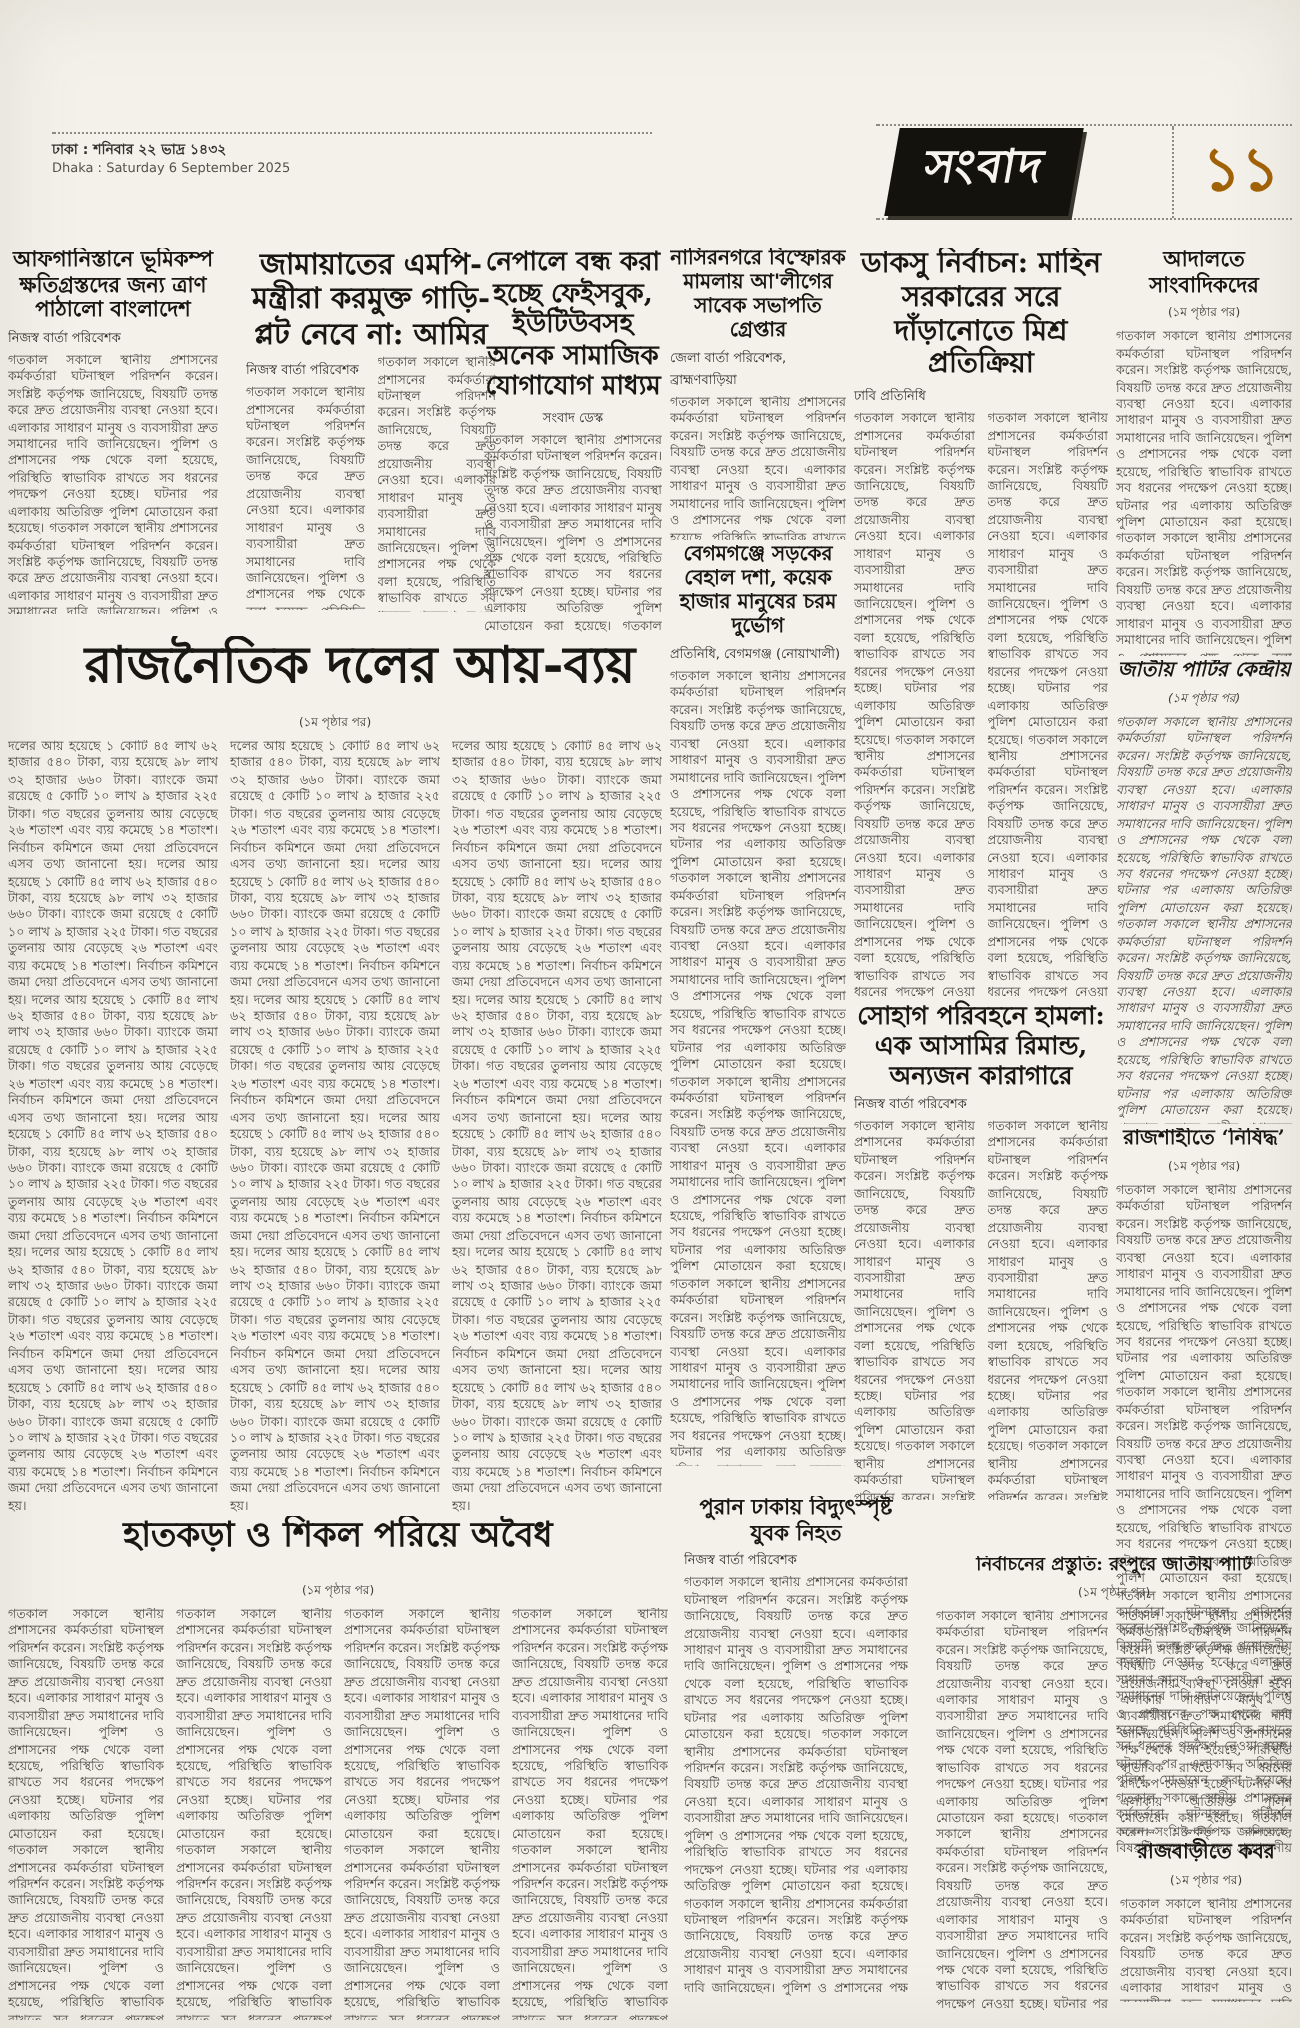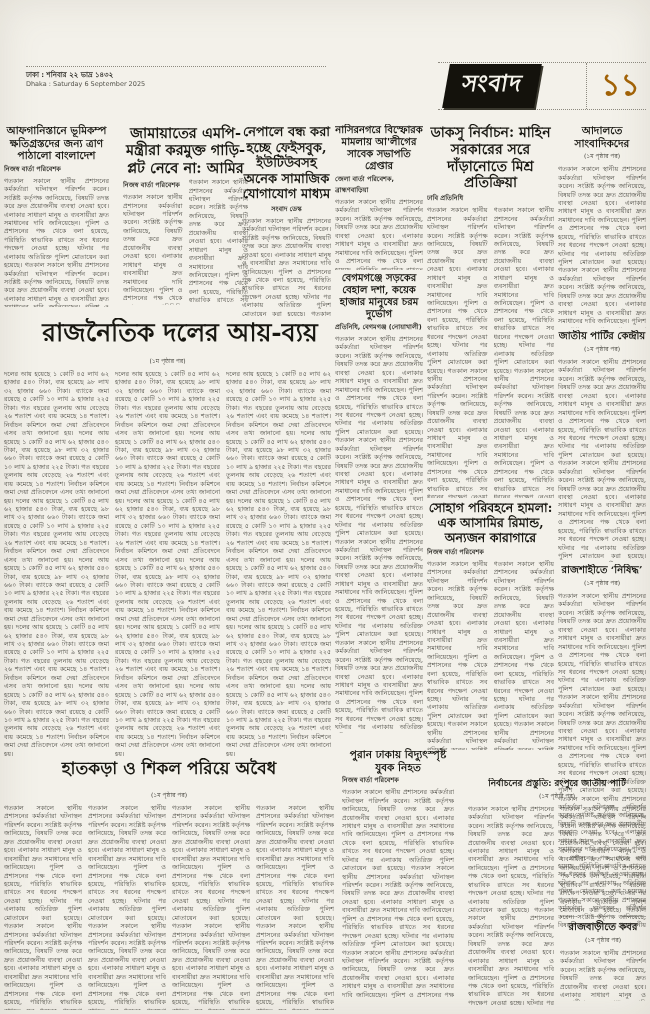--- a/index.html
+++ b/index.html
@@ -17,21 +17,21 @@
             font-family:"DejaVu Serif",serif;font-weight:bold;font-size:23px;
             padding:1px 16px 4px;margin-left:8px;letter-spacing:1px;
             box-shadow:2px 2px 0 #3a382e;}
   .pagenum{margin-left:auto;border-left:1px dotted #8d8a80;height:100%;display:flex;
            align-items:center;padding-left:14px;padding-right:6px;
            font-family:"DejaVu Serif",serif;font-weight:bold;font-size:30px;color:#a16207;}
   
   .art{position:absolute;overflow:hidden;}
   .hl{font-family:"DejaVu Serif",serif;font-weight:bold;color:#181711;
       text-align:center;line-height:1.2;margin:0 0 2px;}
-  .by{font-size:6.5px;font-weight:bold;color:#2e2d27;margin:2px 0 2px;}
+  .by{font-size:6.5px;font-weight:normal;color:#2e2d27;margin:2px 0 2px;}
   .by.c{text-align:center;}
   .cont{font-size:6px;text-align:center;color:#3c3b34;margin:0 0 3px;}
   .bd{font-size:6.3px;line-height:1.34;text-align:justify;color:#4a4942;
       word-break:break-word;overflow:hidden;}
   .cols{display:flex;gap:6px;}
   .col{flex:1;overflow:hidden;}
   .rule-sp{height:4px;}
 </style>
 </head>
 <body>
@@ -102,21 +102,21 @@
   </div>
   <div class="art" style="left:4px;top:356px;width:327px;height:400px;">
     <div class="cont">(১ম পৃষ্ঠার পর)</div>
     <div class="cols" style="height:388px;">
       <div class="col bd">দলের আয় হয়েছে ১ কোটি ৪৫ লাখ ৬২ হাজার ৫৪০ টাকা, ব্যয় হয়েছে ৯৮ লাখ ৩২ হাজার ৬৬০ টাকা। ব্যাংকে জমা রয়েছে ৫ কোটি ১০ লাখ ৯ হাজার ২২৫ টাকা। গত বছরের তুলনায় আয় বেড়েছে ২৬ শতাংশ এবং ব্যয় কমেছে ১৪ শতাংশ। নির্বাচন কমিশনে জমা দেয়া প্রতিবেদনে এসব তথ্য জানানো হয়। দলের আয় হয়েছে ১ কোটি ৪৫ লাখ ৬২ হাজার ৫৪০ টাকা, ব্যয় হয়েছে ৯৮ লাখ ৩২ হাজার ৬৬০ টাকা। ব্যাংকে জমা রয়েছে ৫ কোটি ১০ লাখ ৯ হাজার ২২৫ টাকা। গত বছরের তুলনায় আয় বেড়েছে ২৬ শতাংশ এবং ব্যয় কমেছে ১৪ শতাংশ। নির্বাচন কমিশনে জমা দেয়া প্রতিবেদনে এসব তথ্য জানানো হয়। দলের আয় হয়েছে ১ কোটি ৪৫ লাখ ৬২ হাজার ৫৪০ টাকা, ব্যয় হয়েছে ৯৮ লাখ ৩২ হাজার ৬৬০ টাকা। ব্যাংকে জমা রয়েছে ৫ কোটি ১০ লাখ ৯ হাজার ২২৫ টাকা। গত বছরের তুলনায় আয় বেড়েছে ২৬ শতাংশ এবং ব্যয় কমেছে ১৪ শতাংশ। নির্বাচন কমিশনে জমা দেয়া প্রতিবেদনে এসব তথ্য জানানো হয়। দলের আয় হয়েছে ১ কোটি ৪৫ লাখ ৬২ হাজার ৫৪০ টাকা, ব্যয় হয়েছে ৯৮ লাখ ৩২ হাজার ৬৬০ টাকা। ব্যাংকে জমা রয়েছে ৫ কোটি ১০ লাখ ৯ হাজার ২২৫ টাকা। গত বছরের তুলনায় আয় বেড়েছে ২৬ শতাংশ এবং ব্যয় কমেছে ১৪ শতাংশ। নির্বাচন কমিশনে জমা দেয়া প্রতিবেদনে এসব তথ্য জানানো হয়। দলের আয় হয়েছে ১ কোটি ৪৫ লাখ ৬২ হাজার ৫৪০ টাকা, ব্যয় হয়েছে ৯৮ লাখ ৩২ হাজার ৬৬০ টাকা। ব্যাংকে জমা রয়েছে ৫ কোটি ১০ লাখ ৯ হাজার ২২৫ টাকা। গত বছরের তুলনায় আয় বেড়েছে ২৬ শতাংশ এবং ব্যয় কমেছে ১৪ শতাংশ। নির্বাচন কমিশনে জমা দেয়া প্রতিবেদনে এসব তথ্য জানানো হয়। দলের আয় হয়েছে ১ কোটি ৪৫ লাখ ৬২ হাজার ৫৪০ টাকা, ব্যয় হয়েছে ৯৮ লাখ ৩২ হাজার ৬৬০ টাকা। ব্যাংকে জমা রয়েছে ৫ কোটি ১০ লাখ ৯ হাজার ২২৫ টাকা। গত বছরের তুলনায় আয় বেড়েছে ২৬ শতাংশ এবং ব্যয় কমেছে ১৪ শতাংশ। নির্বাচন কমিশনে জমা দেয়া প্রতিবেদনে এসব তথ্য জানানো হয়। </div>
       <div class="col bd">দলের আয় হয়েছে ১ কোটি ৪৫ লাখ ৬২ হাজার ৫৪০ টাকা, ব্যয় হয়েছে ৯৮ লাখ ৩২ হাজার ৬৬০ টাকা। ব্যাংকে জমা রয়েছে ৫ কোটি ১০ লাখ ৯ হাজার ২২৫ টাকা। গত বছরের তুলনায় আয় বেড়েছে ২৬ শতাংশ এবং ব্যয় কমেছে ১৪ শতাংশ। নির্বাচন কমিশনে জমা দেয়া প্রতিবেদনে এসব তথ্য জানানো হয়। দলের আয় হয়েছে ১ কোটি ৪৫ লাখ ৬২ হাজার ৫৪০ টাকা, ব্যয় হয়েছে ৯৮ লাখ ৩২ হাজার ৬৬০ টাকা। ব্যাংকে জমা রয়েছে ৫ কোটি ১০ লাখ ৯ হাজার ২২৫ টাকা। গত বছরের তুলনায় আয় বেড়েছে ২৬ শতাংশ এবং ব্যয় কমেছে ১৪ শতাংশ। নির্বাচন কমিশনে জমা দেয়া প্রতিবেদনে এসব তথ্য জানানো হয়। দলের আয় হয়েছে ১ কোটি ৪৫ লাখ ৬২ হাজার ৫৪০ টাকা, ব্যয় হয়েছে ৯৮ লাখ ৩২ হাজার ৬৬০ টাকা। ব্যাংকে জমা রয়েছে ৫ কোটি ১০ লাখ ৯ হাজার ২২৫ টাকা। গত বছরের তুলনায় আয় বেড়েছে ২৬ শতাংশ এবং ব্যয় কমেছে ১৪ শতাংশ। নির্বাচন কমিশনে জমা দেয়া প্রতিবেদনে এসব তথ্য জানানো হয়। দলের আয় হয়েছে ১ কোটি ৪৫ লাখ ৬২ হাজার ৫৪০ টাকা, ব্যয় হয়েছে ৯৮ লাখ ৩২ হাজার ৬৬০ টাকা। ব্যাংকে জমা রয়েছে ৫ কোটি ১০ লাখ ৯ হাজার ২২৫ টাকা। গত বছরের তুলনায় আয় বেড়েছে ২৬ শতাংশ এবং ব্যয় কমেছে ১৪ শতাংশ। নির্বাচন কমিশনে জমা দেয়া প্রতিবেদনে এসব তথ্য জানানো হয়। দলের আয় হয়েছে ১ কোটি ৪৫ লাখ ৬২ হাজার ৫৪০ টাকা, ব্যয় হয়েছে ৯৮ লাখ ৩২ হাজার ৬৬০ টাকা। ব্যাংকে জমা রয়েছে ৫ কোটি ১০ লাখ ৯ হাজার ২২৫ টাকা। গত বছরের তুলনায় আয় বেড়েছে ২৬ শতাংশ এবং ব্যয় কমেছে ১৪ শতাংশ। নির্বাচন কমিশনে জমা দেয়া প্রতিবেদনে এসব তথ্য জানানো হয়। দলের আয় হয়েছে ১ কোটি ৪৫ লাখ ৬২ হাজার ৫৪০ টাকা, ব্যয় হয়েছে ৯৮ লাখ ৩২ হাজার ৬৬০ টাকা। ব্যাংকে জমা রয়েছে ৫ কোটি ১০ লাখ ৯ হাজার ২২৫ টাকা। গত বছরের তুলনায় আয় বেড়েছে ২৬ শতাংশ এবং ব্যয় কমেছে ১৪ শতাংশ। নির্বাচন কমিশনে জমা দেয়া প্রতিবেদনে এসব তথ্য জানানো হয়। </div>
       <div class="col bd">দলের আয় হয়েছে ১ কোটি ৪৫ লাখ ৬২ হাজার ৫৪০ টাকা, ব্যয় হয়েছে ৯৮ লাখ ৩২ হাজার ৬৬০ টাকা। ব্যাংকে জমা রয়েছে ৫ কোটি ১০ লাখ ৯ হাজার ২২৫ টাকা। গত বছরের তুলনায় আয় বেড়েছে ২৬ শতাংশ এবং ব্যয় কমেছে ১৪ শতাংশ। নির্বাচন কমিশনে জমা দেয়া প্রতিবেদনে এসব তথ্য জানানো হয়। দলের আয় হয়েছে ১ কোটি ৪৫ লাখ ৬২ হাজার ৫৪০ টাকা, ব্যয় হয়েছে ৯৮ লাখ ৩২ হাজার ৬৬০ টাকা। ব্যাংকে জমা রয়েছে ৫ কোটি ১০ লাখ ৯ হাজার ২২৫ টাকা। গত বছরের তুলনায় আয় বেড়েছে ২৬ শতাংশ এবং ব্যয় কমেছে ১৪ শতাংশ। নির্বাচন কমিশনে জমা দেয়া প্রতিবেদনে এসব তথ্য জানানো হয়। দলের আয় হয়েছে ১ কোটি ৪৫ লাখ ৬২ হাজার ৫৪০ টাকা, ব্যয় হয়েছে ৯৮ লাখ ৩২ হাজার ৬৬০ টাকা। ব্যাংকে জমা রয়েছে ৫ কোটি ১০ লাখ ৯ হাজার ২২৫ টাকা। গত বছরের তুলনায় আয় বেড়েছে ২৬ শতাংশ এবং ব্যয় কমেছে ১৪ শতাংশ। নির্বাচন কমিশনে জমা দেয়া প্রতিবেদনে এসব তথ্য জানানো হয়। দলের আয় হয়েছে ১ কোটি ৪৫ লাখ ৬২ হাজার ৫৪০ টাকা, ব্যয় হয়েছে ৯৮ লাখ ৩২ হাজার ৬৬০ টাকা। ব্যাংকে জমা রয়েছে ৫ কোটি ১০ লাখ ৯ হাজার ২২৫ টাকা। গত বছরের তুলনায় আয় বেড়েছে ২৬ শতাংশ এবং ব্যয় কমেছে ১৪ শতাংশ। নির্বাচন কমিশনে জমা দেয়া প্রতিবেদনে এসব তথ্য জানানো হয়। দলের আয় হয়েছে ১ কোটি ৪৫ লাখ ৬২ হাজার ৫৪০ টাকা, ব্যয় হয়েছে ৯৮ লাখ ৩২ হাজার ৬৬০ টাকা। ব্যাংকে জমা রয়েছে ৫ কোটি ১০ লাখ ৯ হাজার ২২৫ টাকা। গত বছরের তুলনায় আয় বেড়েছে ২৬ শতাংশ এবং ব্যয় কমেছে ১৪ শতাংশ। নির্বাচন কমিশনে জমা দেয়া প্রতিবেদনে এসব তথ্য জানানো হয়। দলের আয় হয়েছে ১ কোটি ৪৫ লাখ ৬২ হাজার ৫৪০ টাকা, ব্যয় হয়েছে ৯৮ লাখ ৩২ হাজার ৬৬০ টাকা। ব্যাংকে জমা রয়েছে ৫ কোটি ১০ লাখ ৯ হাজার ২২৫ টাকা। গত বছরের তুলনায় আয় বেড়েছে ২৬ শতাংশ এবং ব্যয় কমেছে ১৪ শতাংশ। নির্বাচন কমিশনে জমা দেয়া প্রতিবেদনে এসব তথ্য জানানো হয়। </div>
     </div>
   </div>
 
-  <div class="art" style="left:558px;top:330px;width:88px;height:232px;">
+  <div class="art" style="left:558px;top:330px;width:88px;height:232px;font-style:italic;">
     <div class="hl" style="font-size:10px;">জাতীয় পার্টির কেন্দ্রীয়</div>
     <div class="cont">(১ম পৃষ্ঠার পর)</div>
     <div class="bd" style="height:204px;">গতকাল সকালে স্থানীয় প্রশাসনের কর্মকর্তারা ঘটনাস্থল পরিদর্শন করেন। সংশ্লিষ্ট কর্তৃপক্ষ জানিয়েছে, বিষয়টি তদন্ত করে দ্রুত প্রয়োজনীয় ব্যবস্থা নেওয়া হবে। এলাকার সাধারণ মানুষ ও ব্যবসায়ীরা দ্রুত সমাধানের দাবি জানিয়েছেন। পুলিশ ও প্রশাসনের পক্ষ থেকে বলা হয়েছে, পরিস্থিতি স্বাভাবিক রাখতে সব ধরনের পদক্ষেপ নেওয়া হচ্ছে। ঘটনার পর এলাকায় অতিরিক্ত পুলিশ মোতায়েন করা হয়েছে। গতকাল সকালে স্থানীয় প্রশাসনের কর্মকর্তারা ঘটনাস্থল পরিদর্শন করেন। সংশ্লিষ্ট কর্তৃপক্ষ জানিয়েছে, বিষয়টি তদন্ত করে দ্রুত প্রয়োজনীয় ব্যবস্থা নেওয়া হবে। এলাকার সাধারণ মানুষ ও ব্যবসায়ীরা দ্রুত সমাধানের দাবি জানিয়েছেন। পুলিশ ও প্রশাসনের পক্ষ থেকে বলা হয়েছে, পরিস্থিতি স্বাভাবিক রাখতে সব ধরনের পদক্ষেপ নেওয়া হচ্ছে। ঘটনার পর এলাকায় অতিরিক্ত পুলিশ মোতায়েন করা হয়েছে। গতকাল সকালে স্থানীয় প্রশাসনের কর্মকর্তারা ঘটনাস্থল পরিদর্শন করেন। সংশ্লিষ্ট কর্তৃপক্ষ জানিয়েছে, বিষয়টি তদন্ত করে দ্রুত প্রয়োজনীয় ব্যবস্থা নেওয়া হবে। এলাকার সাধারণ মানুষ ও ব্যবসায়ীরা দ্রুত সমাধানের দাবি জানিয়েছেন। পুলিশ ও প্রশাসনের পক্ষ থেকে বলা হয়েছে, পরিস্থিতি স্বাভাবিক রাখতে সব ধরনের পদক্ষেপ নেওয়া হচ্ছে। ঘটনার পর এলাকায় অতিরিক্ত পুলিশ মোতায়েন করা হয়েছে। গতকাল সকালে স্থানীয় প্রশাসনের কর্মকর্তারা ঘটনাস্থল পরিদর্শন করেন। সংশ্লিষ্ট কর্তৃপক্ষ জানিয়েছে, বিষয়টি তদন্ত করে দ্রুত প্রয়োজনীয় ব্যবস্থা নেওয়া হবে। এলাকার সাধারণ মানুষ ও ব্যবসায়ীরা দ্রুত সমাধানের দাবি জানিয়েছেন। পুলিশ ও প্রশাসনের পক্ষ থেকে বলা হয়েছে, পরিস্থিতি স্বাভাবিক রাখতে সব ধরনের পদক্ষেপ নেওয়া হচ্ছে। ঘটনার পর এলাকায় অতিরিক্ত পুলিশ মোতায়েন করা হয়েছে। গতকাল সকালে স্থানীয় প্রশাসনের কর্মকর্তারা ঘটনাস্থল পরিদর্শন করেন। সংশ্লিষ্ট কর্তৃপক্ষ জানিয়েছে, বিষয়টি তদন্ত করে দ্রুত প্রয়োজনীয় ব্যবস্থা নেওয়া হবে। এলাকার সাধারণ মানুষ ও ব্যবসায়ীরা দ্রুত সমাধানের দাবি জানিয়েছেন। পুলিশ ও প্রশাসনের পক্ষ থেকে বলা হয়েছে, পরিস্থিতি স্বাভাবিক রাখতে সব ধরনের পদক্ষেপ নেওয়া হচ্ছে। ঘটনার পর এলাকায় অতিরিক্ত পুলিশ মোতায়েন করা হয়েছে। </div>
   </div>
 
   <div class="art" style="left:427px;top:500px;width:127px;height:256px;">
     <div class="hl" style="font-size:12.5px;">সোহাগ পরিবহনে হামলা: এক আসামির রিমান্ড, অন্যজন কারাগারে</div>
     <div class="by">নিজস্ব বার্তা পরিবেশক</div>
     <div class="cols" style="height:190px;">
       <div class="col bd">গতকাল সকালে স্থানীয় প্রশাসনের কর্মকর্তারা ঘটনাস্থল পরিদর্শন করেন। সংশ্লিষ্ট কর্তৃপক্ষ জানিয়েছে, বিষয়টি তদন্ত করে দ্রুত প্রয়োজনীয় ব্যবস্থা নেওয়া হবে। এলাকার সাধারণ মানুষ ও ব্যবসায়ীরা দ্রুত সমাধানের দাবি জানিয়েছেন। পুলিশ ও প্রশাসনের পক্ষ থেকে বলা হয়েছে, পরিস্থিতি স্বাভাবিক রাখতে সব ধরনের পদক্ষেপ নেওয়া হচ্ছে। ঘটনার পর এলাকায় অতিরিক্ত পুলিশ মোতায়েন করা হয়েছে। গতকাল সকালে স্থানীয় প্রশাসনের কর্মকর্তারা ঘটনাস্থল পরিদর্শন করেন। সংশ্লিষ্ট কর্তৃপক্ষ জানিয়েছে, বিষয়টি তদন্ত করে দ্রুত প্রয়োজনীয় ব্যবস্থা নেওয়া হবে। এলাকার সাধারণ মানুষ ও ব্যবসায়ীরা দ্রুত সমাধানের দাবি জানিয়েছেন। পুলিশ ও প্রশাসনের পক্ষ থেকে বলা হয়েছে, পরিস্থিতি স্বাভাবিক রাখতে সব ধরনের পদক্ষেপ নেওয়া হচ্ছে। ঘটনার পর এলাকায় অতিরিক্ত পুলিশ মোতায়েন করা হয়েছে। গতকাল সকালে স্থানীয় প্রশাসনের কর্মকর্তারা ঘটনাস্থল পরিদর্শন করেন। সংশ্লিষ্ট কর্তৃপক্ষ জানিয়েছে, বিষয়টি তদন্ত করে দ্রুত প্রয়োজনীয় ব্যবস্থা নেওয়া হবে। এলাকার সাধারণ মানুষ ও ব্যবসায়ীরা দ্রুত সমাধানের দাবি জানিয়েছেন। পুলিশ ও প্রশাসনের পক্ষ থেকে বলা হয়েছে, পরিস্থিতি স্বাভাবিক রাখতে সব ধরনের পদক্ষেপ নেওয়া হচ্ছে। ঘটনার পর এলাকায় অতিরিক্ত পুলিশ মোতায়েন করা হয়েছে। গতকাল সকালে স্থানীয় প্রশাসনের কর্মকর্তারা ঘটনাস্থল পরিদর্শন করেন। সংশ্লিষ্ট কর্তৃপক্ষ জানিয়েছে, বিষয়টি তদন্ত করে দ্রুত প্রয়োজনীয় ব্যবস্থা নেওয়া হবে। এলাকার সাধারণ মানুষ ও ব্যবসায়ীরা দ্রুত সমাধানের দাবি জানিয়েছেন। পুলিশ ও প্রশাসনের পক্ষ থেকে বলা হয়েছে, পরিস্থিতি স্বাভাবিক রাখতে সব ধরনের পদক্ষেপ নেওয়া হচ্ছে। ঘটনার পর এলাকায় অতিরিক্ত পুলিশ মোতায়েন করা হয়েছে। </div>

